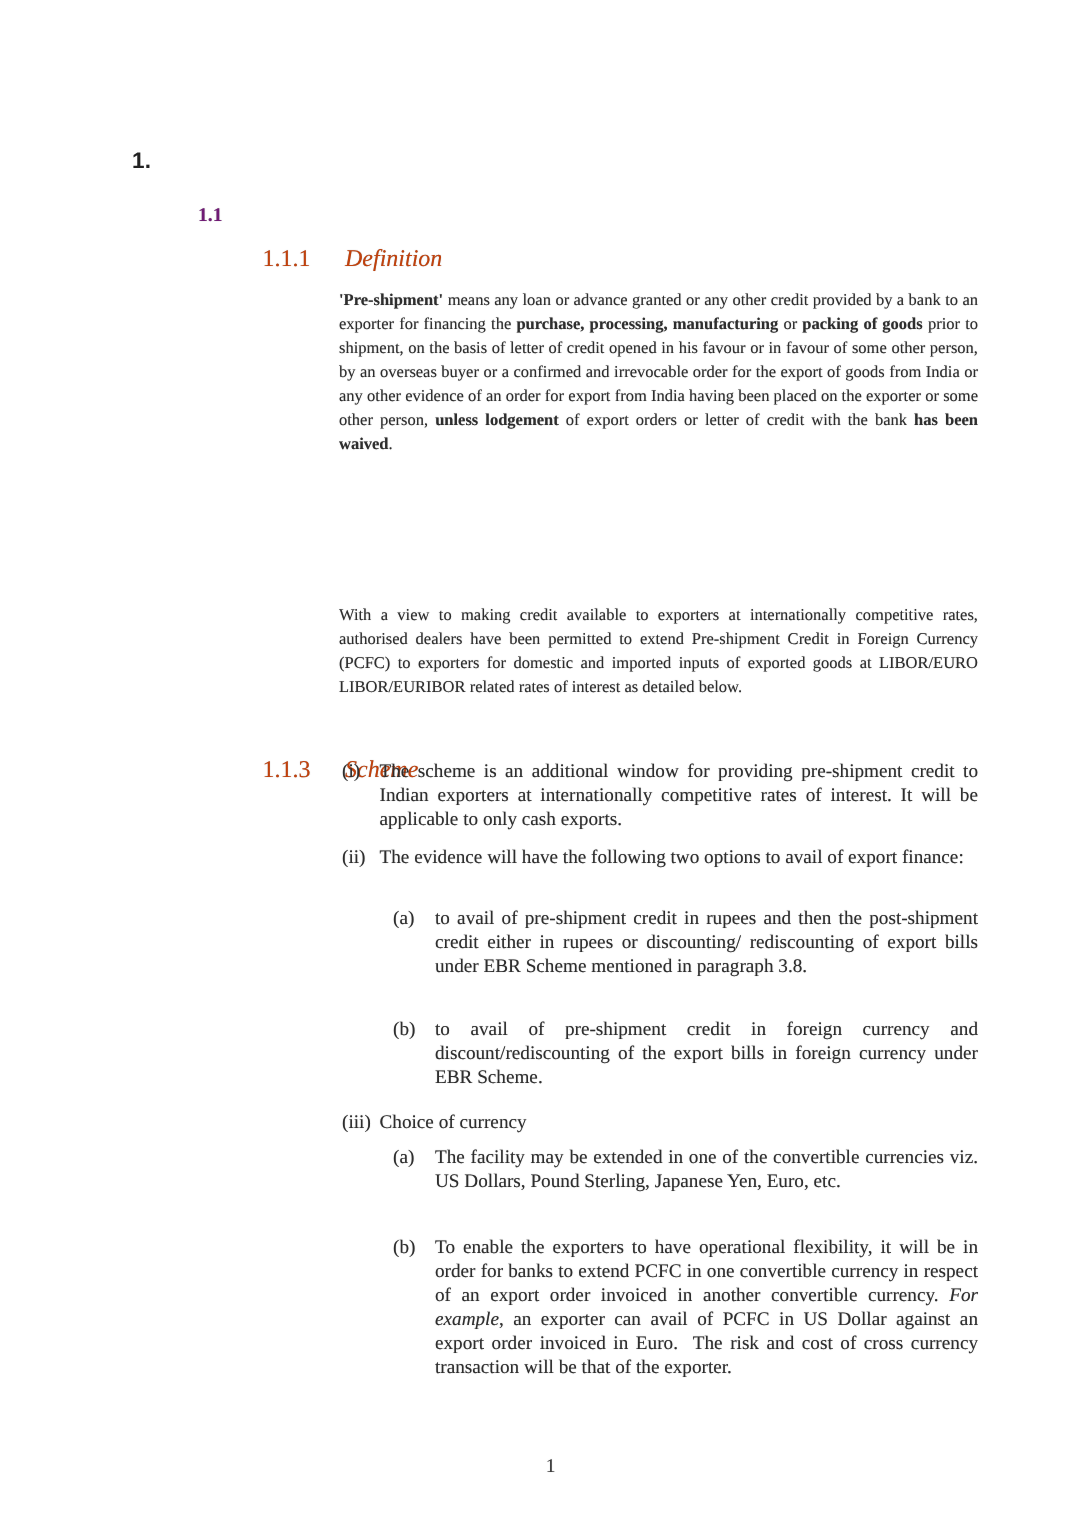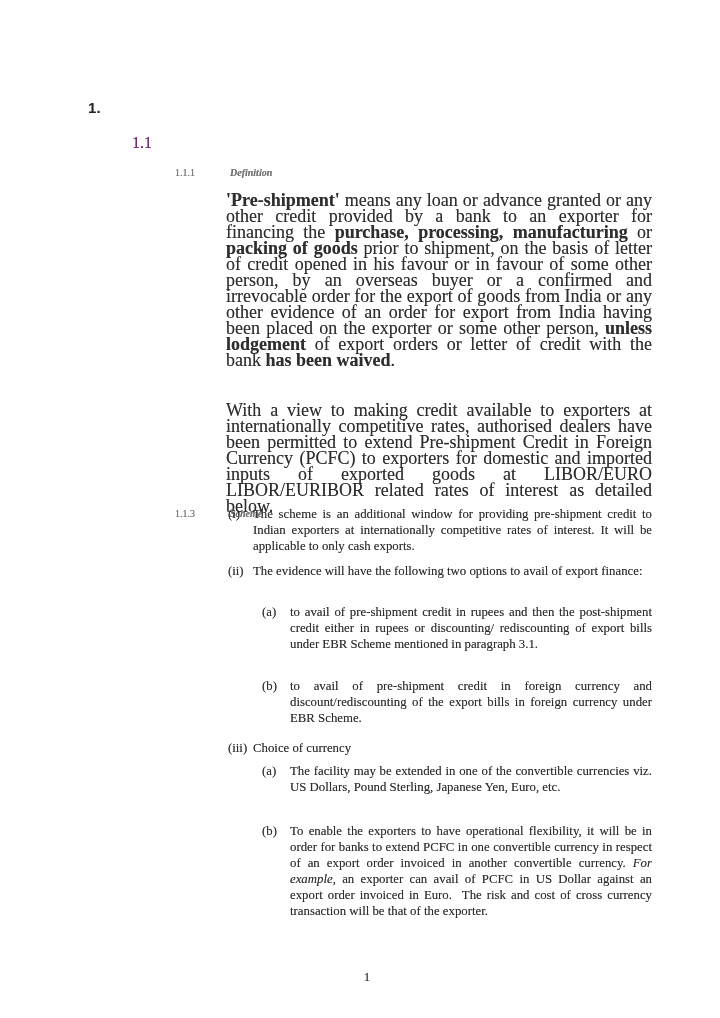--- a/index.html
+++ b/index.html
@@ -26,41 +26,41 @@
     line-height: 17px;
     color: #232323;
     letter-spacing: 0.2px;
   }
   .h1 .num { width: 46px; flex: 0 0 46px; }
 
   
   .h2 {
     top: 134px; left: 132px; right: 40px;
     display: flex;
-    font-weight: normal;
-    font-size: 16px;
+    font-weight: bold;
+    font-size: 13px;
     line-height: 17px;
     color: #701a75;
   }
   .h2 .num { width: 45px; flex: 0 0 45px; }
 
   
   .h3 {
     left: 175px; right: 68px;
     display: flex;
-    font-size: 10px;
+    font-size: 16px;
     line-height: 16px;
-    color: #737373;
+    color: #c2410c;
   }
   .h3 .num { width: 55px; flex: 0 0 55px; font-weight: normal; }
-  .h3 .ttl { font-weight: bold; font-style: italic; }
+  .h3 .ttl { font-weight: normal; font-style: italic; }
 
   .para {
     left: 226px; width: 426px;
-    font-size: 18px;
+    font-size: 11px;
     line-height: 16px;
     text-align: justify;
   }
   .b { font-weight: bold; }
   .i { font-style: italic; }
   .u { text-underline-offset: 2px; }
 
   
   .li { font-size: 12.8px; line-height: 16px; }
   .li .marker { position: absolute; left: 0; top: 0; }
@@ -107,21 +107,21 @@
     <div class="bodytxt">The scheme is an additional window for providing pre-shipment credit to Indian exporters at internationally competitive rates of interest. It will be applicable to only cash exports.</div>
   </div>
 
   <div class="abs li li-roman soft" style="top:563px">
     <span class="marker">(ii)</span>
     <div class="bodytxt">The evidence will have the following two options to avail of export finance:</div>
   </div>
 
   <div class="abs li li-alpha soft" style="top:604px">
     <span class="marker">(a)</span>
-    <div class="bodytxt">to avail of pre-shipment credit in rupees and then the post-shipment credit either in rupees or discounting/ rediscounting of export bills under EBR Scheme mentioned in paragraph 3.1.</div>
+    <div class="bodytxt">to avail of pre-shipment credit in rupees and then the post-shipment credit either in rupees or discounting/ rediscounting of export bills under EBR Scheme mentioned in paragraph 3.8.</div>
   </div>
 
   <div class="abs li li-alpha soft" style="top:678px">
     <span class="marker">(b)</span>
     <div class="bodytxt">to avail of pre-shipment credit in foreign currency and discount/rediscounting of the export bills in foreign currency under EBR Scheme.</div>
   </div>
 
   <div class="abs li li-roman soft" style="top:740px">
     <span class="marker">(iii)</span>
     <div class="bodytxt"><span class="u">Choice of currency</span></div>

